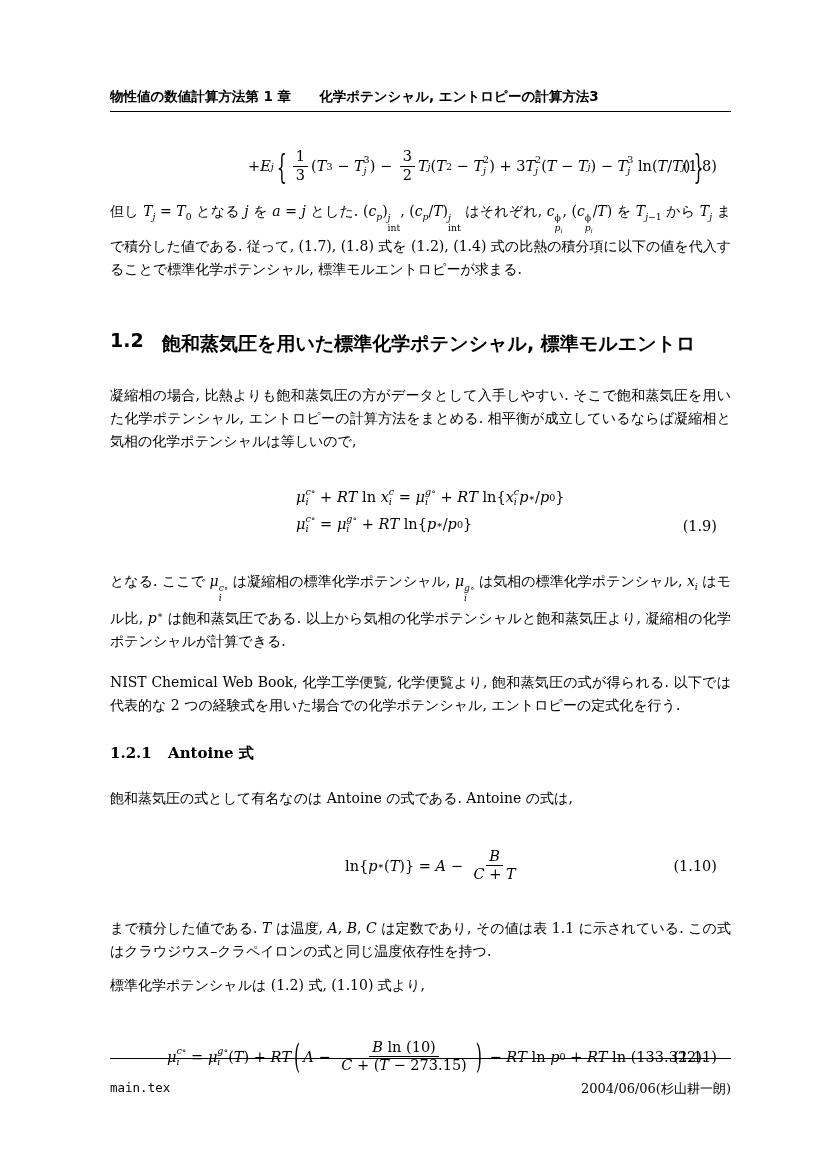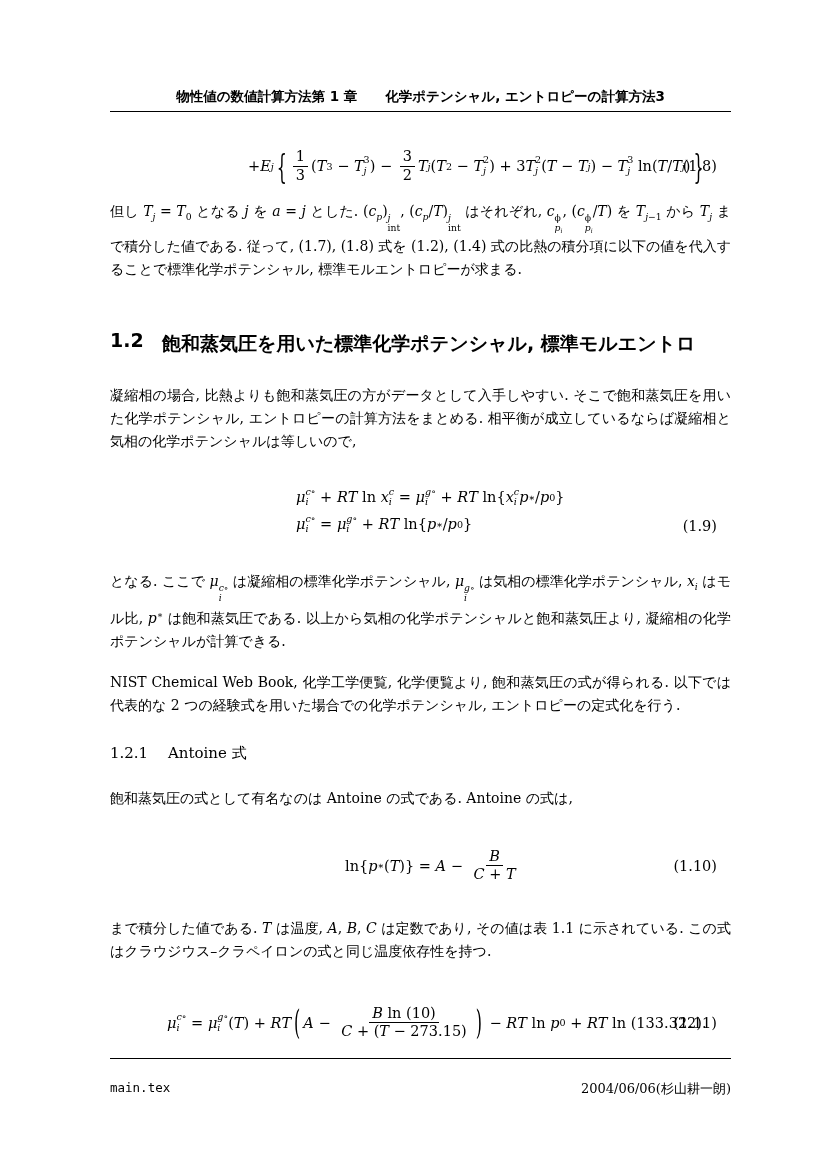--- a/index.html
+++ b/index.html
@@ -1,40 +1,40 @@
 <!DOCTYPE html>
 <html><head>
 <meta charset="utf-8">
 <style>
   html,body{margin:0;padding:0;background:#ffffff;}
   .page{position:relative;width:826px;height:1169px;background:#ffffff;color:#000;overflow:hidden;
         font-family:"DejaVu Serif",serif;}
   .content{margin:0 95px 0 110px;}
 
   
-  .header{display:flex;justify-content:center;align-items:baseline;
+  .header{display:flex;justify-content:flex-start;align-items:baseline;
           padding-top:88px;font-family:"DejaVu Sans",sans-serif;font-weight:bold;font-size:13.5px;}
   .h-mid{display:flex;gap:28px;}
   .h-rule{border-top:1.5px solid #000;margin-top:5px;}
 
   
   .para{font-size:14px;line-height:23px;text-align:justify;margin:0;}
   .p1{margin-top:8px;}
   .p2{margin-top:26px;}
   .p3{margin-top:32px;}
   .p4{margin-top:18px;}
   .p5{margin-top:24px;}
   .p6{margin-top:28px;}
   .p7{margin-top:11px;}
 
   
   .sec{display:flex;margin-top:48px;font-family:"DejaVu Sans",sans-serif;font-weight:bold;font-size:19px;}
   .sec-num{min-width:52px;}
   .sec-title div{line-height:29px;}
-  .subsec{display:flex;margin-top:27px;font-weight:normal;font-size:15px;}
+  .subsec{display:flex;margin-top:27px;font-weight:bold;font-size:15px;}
   .subsec-num{min-width:58px;}
 
   
   .eq{position:relative;font-size:14.5px;}
   .eq-body{display:flex;align-items:center;}
   .eq-num{position:absolute;right:14px;top:50%;transform:translateY(-50%);}
   .eq18{margin-top:28px;height:52px;}
   .eq18 .eq-body{margin-left:138px;height:52px;}
   .eq19{margin-top:31px;}
   .eq19 .eq-line{margin-left:186px;height:27px;display:flex;align-items:center;}
@@ -259,20 +259,21 @@
           <span class="mfrac">
             <span class="mnum"><span class="mi">B</span></span>
             <span class="mden"><span class="mi">C</span><span class="mt"> + </span><span class="mi">T</span></span>
           </span>
         </div>
       <span class="eq-num">(1.10)</span>
     </div>
 
     <p class="para p6"><span class="tx">まで積分した値である. </span><span class="mi">T</span><span class="tx"> は温度, </span><span class="mi">A</span><span class="mt">, </span><span class="mi">B</span><span class="mt">, </span><span class="mi">C</span><span class="tx"> は定数であり, その値は表 1.1 に示されている. この式はクラウジウス–クラペイロンの式と同じ温度依存性を持つ.</span></p>
 
+    <p class="para p7">標準化学ポテンシャルは (1.2) 式, (1.10) 式より,</p>
 
     <div class="eq eq111">
       <div class="eq-body">
           <span class="mi">μ</span>
           <span class="mss">
             <span class="mssp"><span class="mi">c</span><span class="mt">∘</span></span>
             <span class="mssb"><span class="mi">i</span></span>
           </span>
           <span class="mt"> = </span>
           <span class="mi">μ</span>

